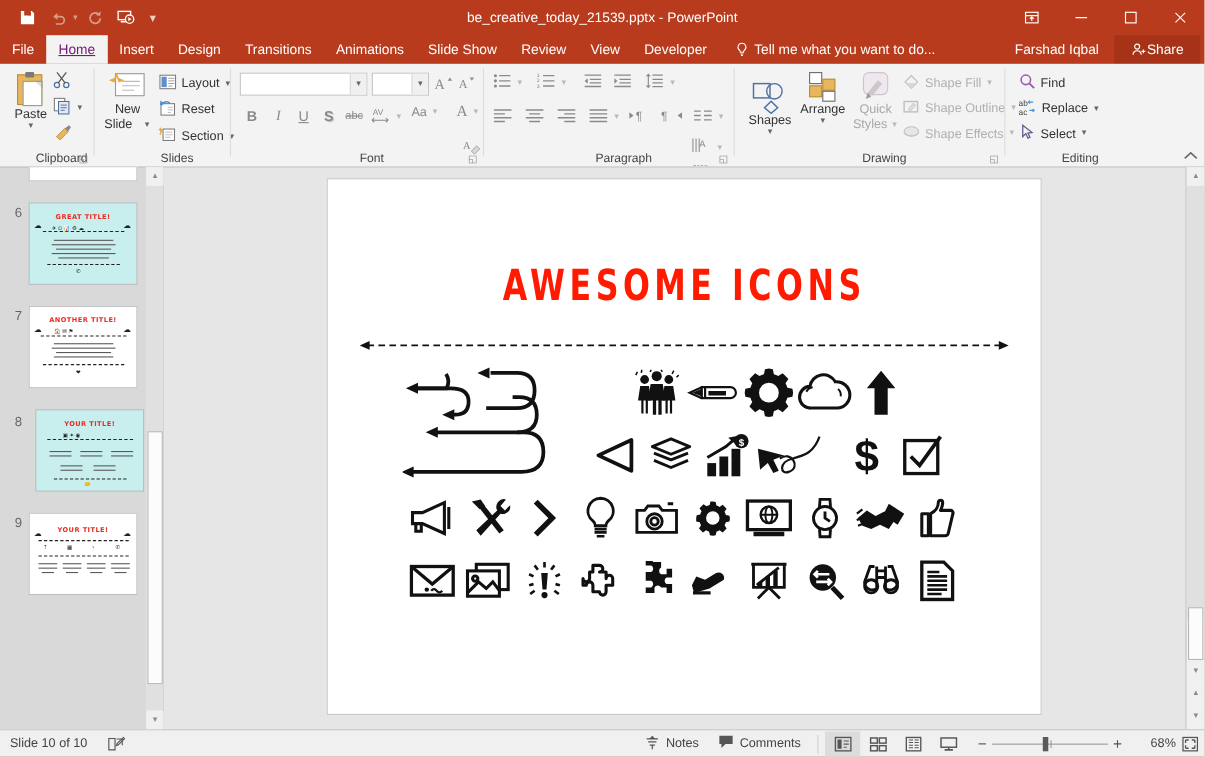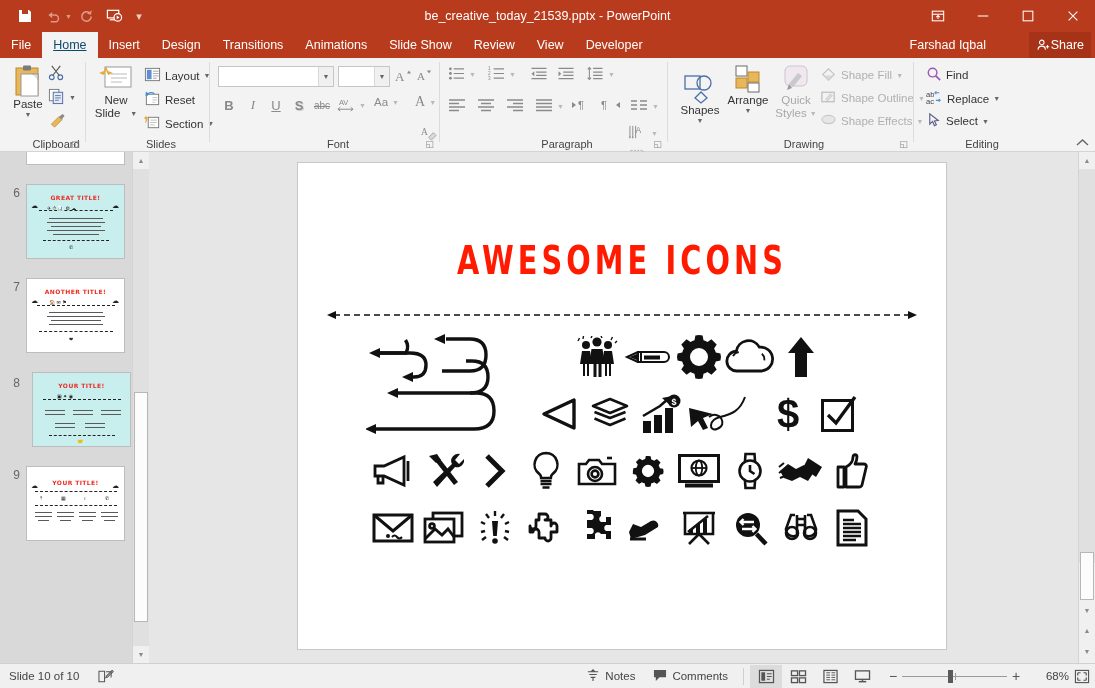--- a/index.html
+++ b/index.html
@@ -40,30 +40,30 @@
   .win-btn svg { display: block; }
 
   
   .tabrow {
     position: absolute; left: 0; top: 32px; width: 1095px; height: 26px;
     background: #b83b1d; display: flex; align-items: stretch;
   }
   .tab {
     padding: 0 11px; display: flex; align-items: center; color: #fff; font-size: 12.5px; white-space: nowrap;
   }
-  .tab.active { background: #f3f3f3; color: #0c4a6e; text-decoration: underline; }
+  .tab.active { background: #f3f3f3; color: #701a75; text-decoration: underline; }
   .tellme { display: flex; align-items: center; gap: 5px; color: #fff; font-size: 12.5px; margin-left: 14px; white-space: nowrap; }
   .tellme svg { display: block; }
   .account {
-    position: absolute; right: 109px; top: 0; height: 26px; display: flex; align-items: center;
+    position: absolute; right: 96px; top: 0; height: 26px; display: flex; align-items: center;
     color: #fff; font-size: 12.5px; white-space: nowrap; margin-left: 44px;
   }
   .sharebtn {
     position: absolute; right: 4px; top: 0; height: 26px; display: flex; align-items: center; gap: 0;
-    color: #fff; font-size: 12.5px; padding: 0 7px; background: #a63317;
+    color: #fff; font-size: 12.5px; padding: 0 15px; background: #a63317;
   }
   .sharebtn svg { display: block; }
 
   
   .ribbon {
     position: absolute; left: 0; top: 58px; width: 1095px; height: 94px;
     background: #f3f3f3; border-bottom: 1px solid #d4d4d4;
   }
   .rgroup { position: absolute; top: 0; height: 94px; }
   .rgroup .glabel {
@@ -240,20 +240,29 @@
     <div class="tab">File</div>
     <div class="tab active">Home</div>
     <div class="tab">Insert</div>
     <div class="tab">Design</div>
     <div class="tab">Transitions</div>
     <div class="tab">Animations</div>
     <div class="tab">Slide Show</div>
     <div class="tab">Review</div>
     <div class="tab">View</div>
     <div class="tab">Developer</div>
+    <div class="tellme">
+      <span>
+        <svg width="13" height="14" viewBox="0 0 14 16">
+            <path d="M7 1.6a4 4 0 0 0-2.5 7.2c.5.4.8 1 .8 1.6v.4h3.4v-.4c0-.6.3-1.2.8-1.6A4 4 0 0 0 7 1.6z" fill="none" stroke="#fff" stroke-width="1.1"></path>
+            <path d="M5.5 12.6h3M6 14.2h2" stroke="#fff" stroke-width="1.1"></path>
+          </svg>
+      </span>
+      <span>Tell me what you want to do...</span>
+    </div>
     <div class="account">Farshad Iqbal</div>
     <div class="sharebtn">
       <span>
         <svg width="15" height="14" viewBox="0 0 16 16">
             <circle cx="6" cy="5" r="2.6" fill="none" stroke="#fff" stroke-width="1.2"></circle>
             <path d="M1.8 13.5c0-2.6 1.9-4.2 4.2-4.2s4.2 1.6 4.2 4.2" fill="none" stroke="#fff" stroke-width="1.2"></path>
             <path d="M12.5 8v4M10.5 10h4" stroke="#fff" stroke-width="1.2"></path>
           </svg>
       </span>
       <span>Share</span>

